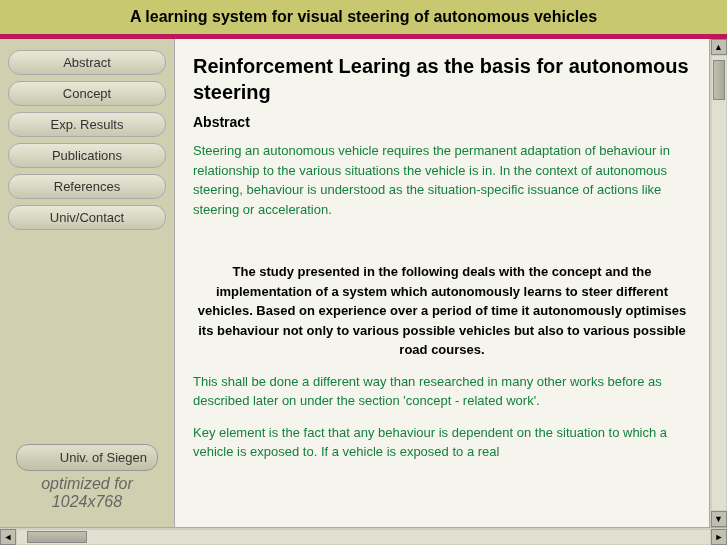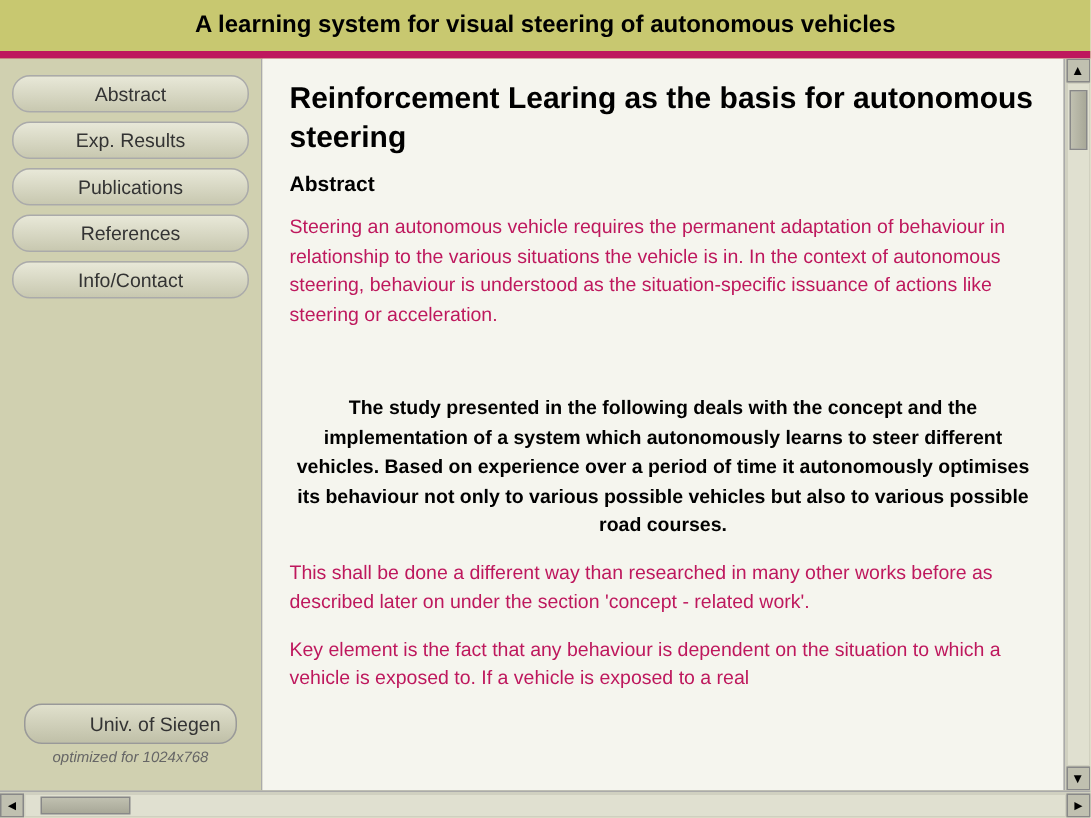--- a/index.html
+++ b/index.html
@@ -68,21 +68,21 @@
       background: linear-gradient(to bottom, #e0e0cc, #c0c0a8);
       border: 1px solid #999;
       border-radius: 12px;
       text-align: right;
       font-size: 13px;
       color: #333;
       cursor: pointer;
     }
     .optimized-text {
       text-align: center;
-      font-size: 10px;
+      font-size: 16px;
       color: #666;
       font-style: italic;
       margin-top: 4px;
       margin-bottom: 8px;
     }
 
     
     #content-wrapper {
       flex: 1;
       display: flex;
@@ -107,21 +107,21 @@
 
     #content .section-title {
       font-size: 14px;
       font-weight: bold;
       color: #000;
       margin-bottom: 8px;
     }
 
     #content p {
       font-size: 13px;
-      color: #be185d;
+      color: #15803d;
       line-height: 1.5;
       margin-bottom: 12px;
     }
 
     #content .highlight-block {
       font-size: 13px;
       font-weight: bold;
       color: #000;
       line-height: 1.5;
       margin-bottom: 12px;
@@ -209,24 +209,25 @@
 <body>
 
 <div id="header">
   <span>A learning system for visual steering of autonomous vehicles</span>
 </div>
 
 <div id="main-layout">
 
   <div id="sidebar">
     <a class="nav-btn">Abstract</a>
+    <a class="nav-btn">Concept</a>
     <a class="nav-btn">Exp. Results</a>
     <a class="nav-btn">Publications</a>
     <a class="nav-btn">References</a>
-    <a class="nav-btn">Info/Contact</a>
+    <a class="nav-btn">Univ/Contact</a>
 
     <div class="sidebar-footer">
       <div class="univ-btn">Univ. of Siegen</div>
       <div class="optimized-text">optimized for 1024x768</div>
     </div>
   </div>
 
   <div id="content-wrapper">
 
     <div id="content">

